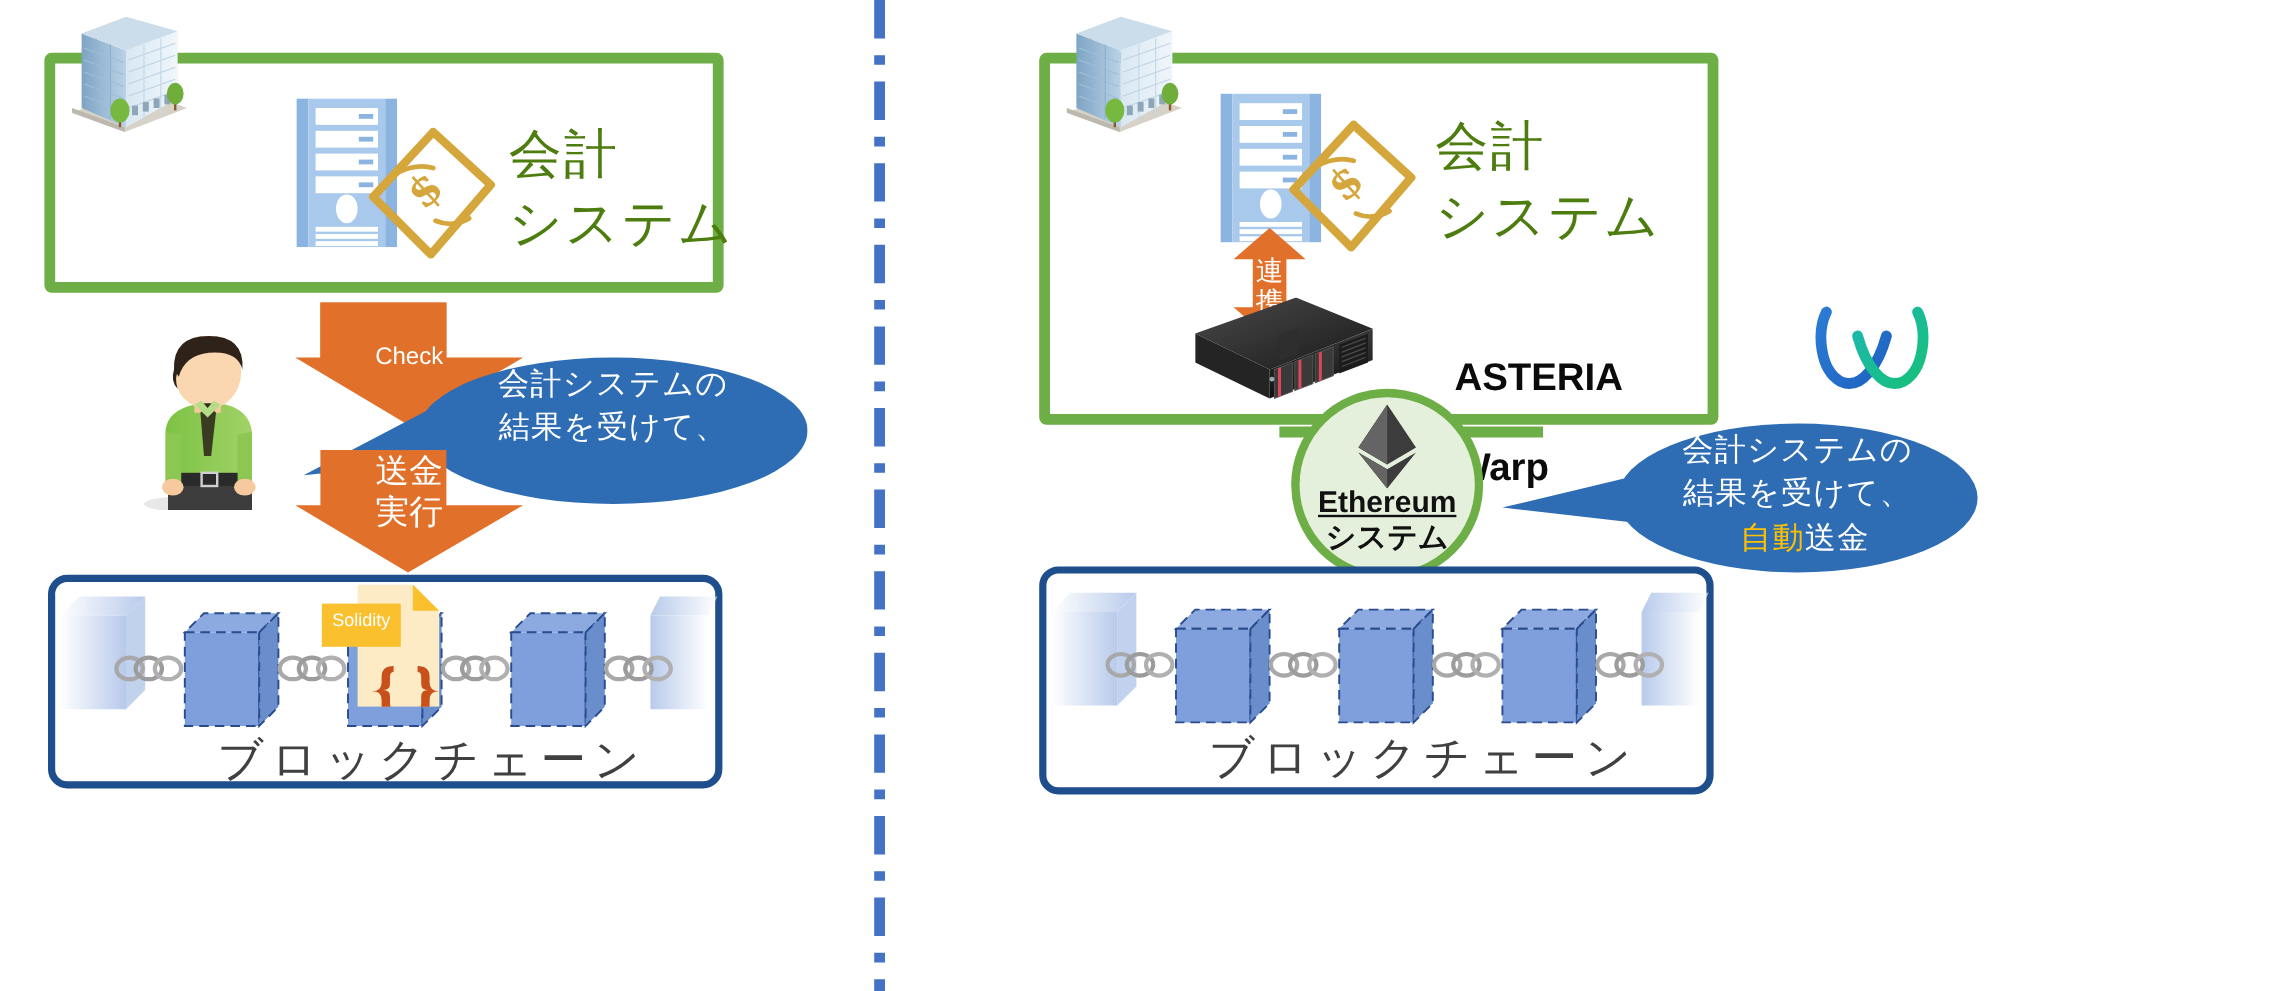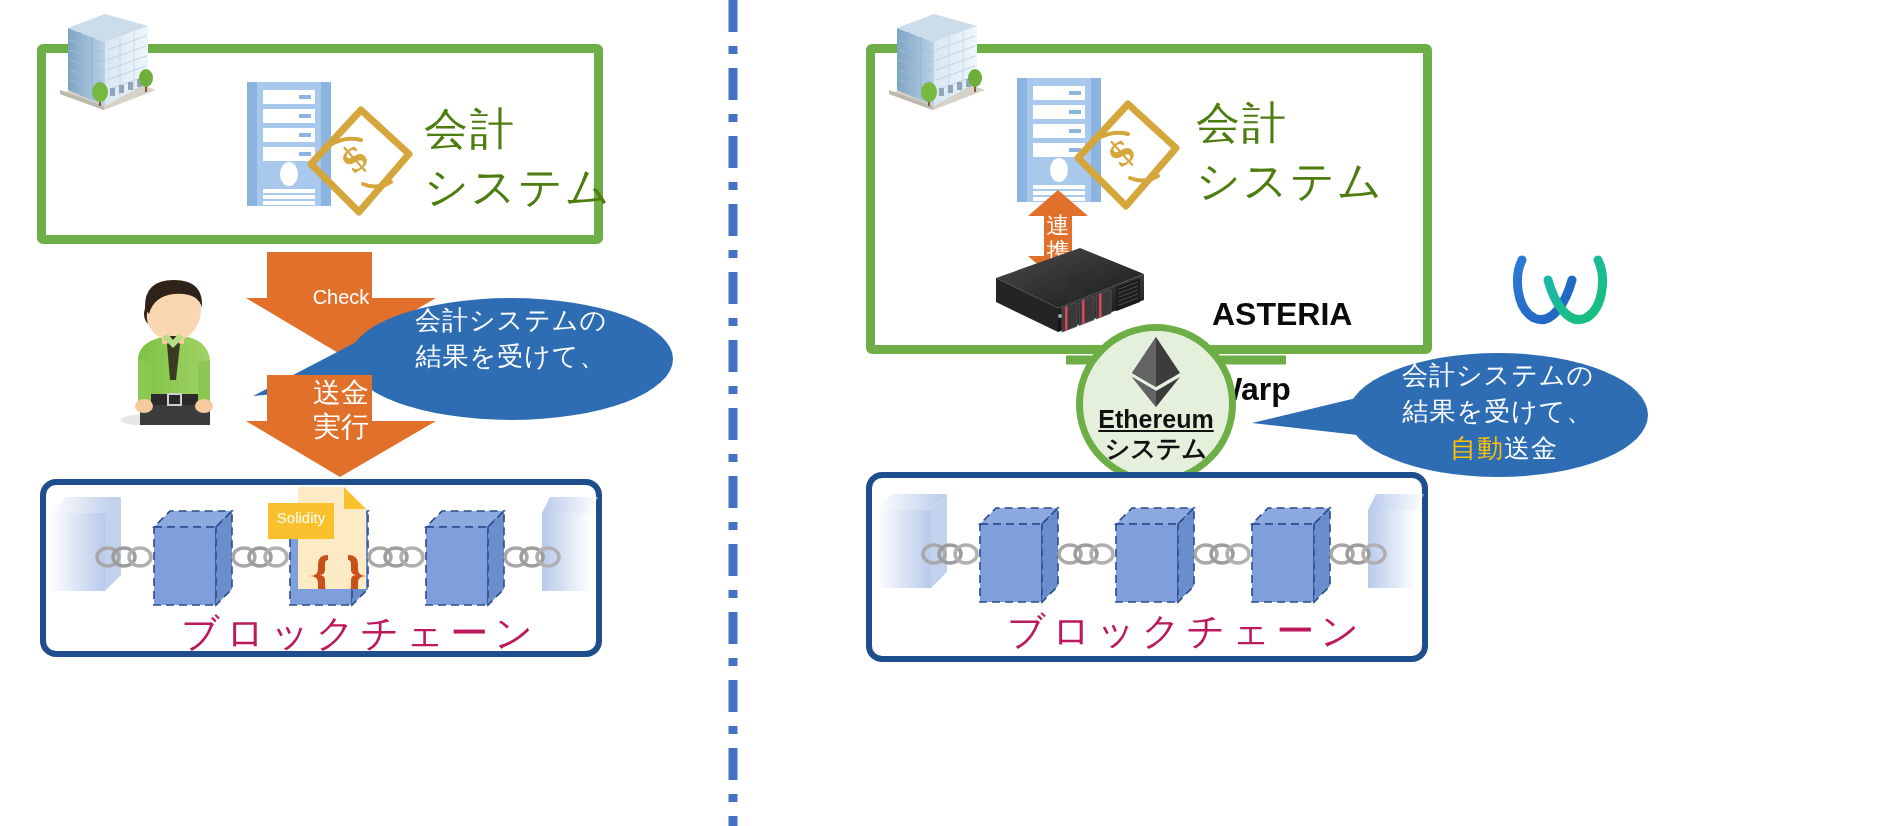--- a/index.html
+++ b/index.html
@@ -36,21 +36,21 @@
     position: absolute;
     font-family: "DejaVu Serif", "Liberation Serif", serif;
     color: #4d7c0f;
     line-height: 1.32;
     white-space: pre-line;
     letter-spacing: 2px;
   }
   .bc-label {
     position: absolute;
     font-family: "DejaVu Serif", "Liberation Serif", serif;
-    color: #be185d;
+    color: #404040;
     letter-spacing: 6px;
     white-space: nowrap;
   }
 
   
   .building { position:absolute; }
 
   
   .server { position:absolute; }
 

